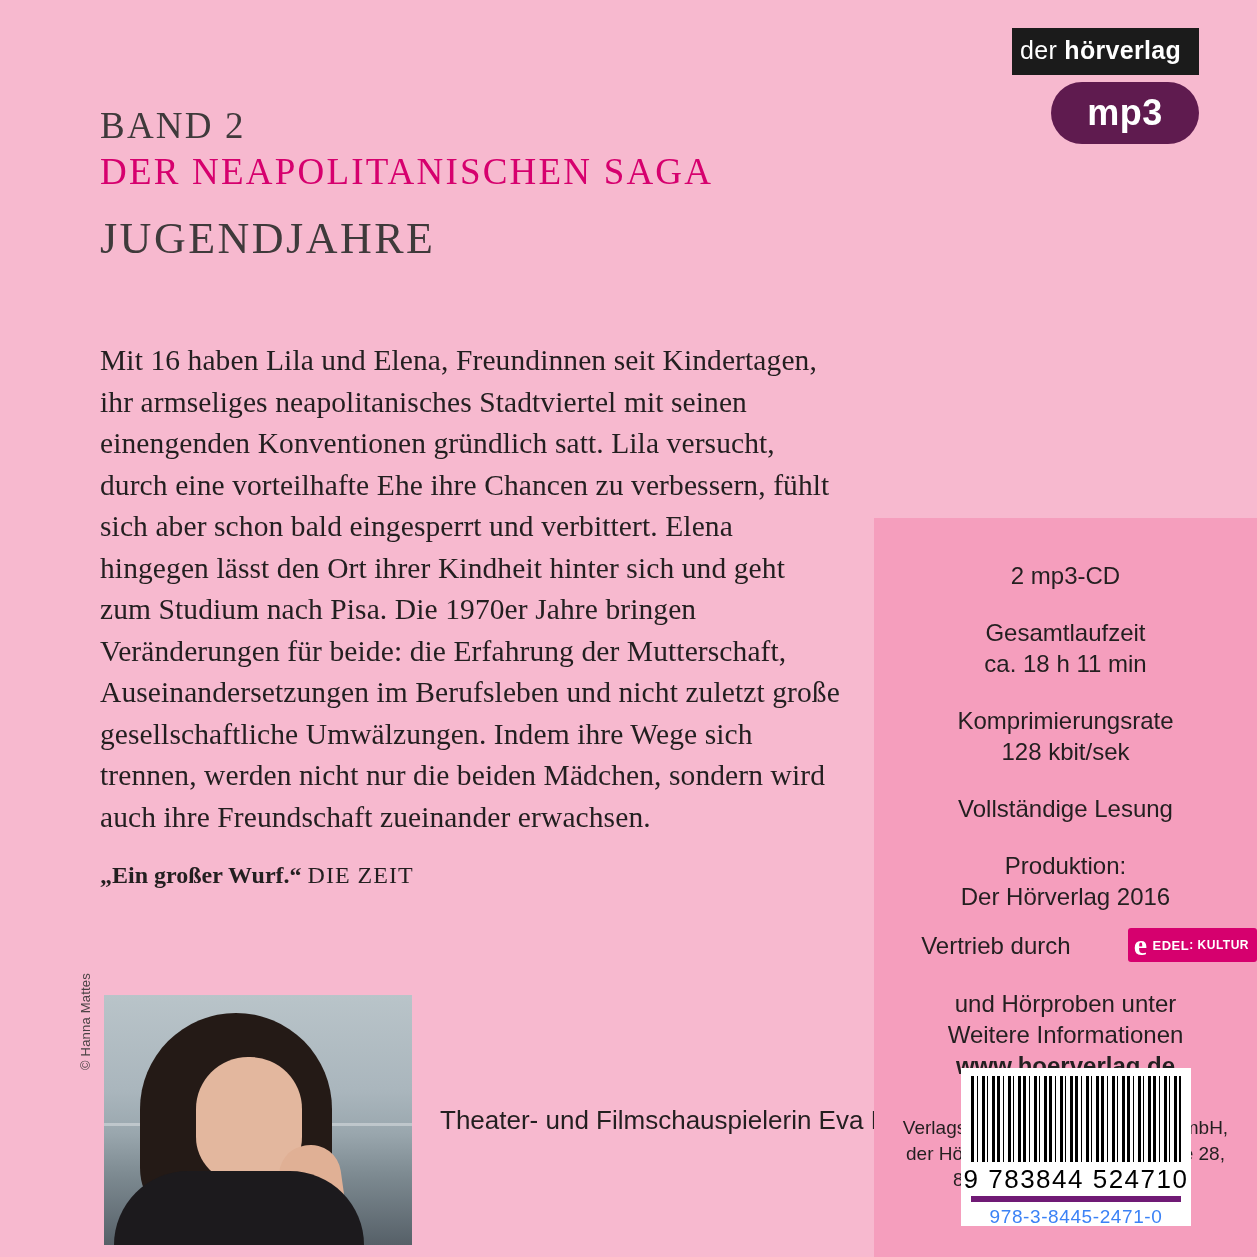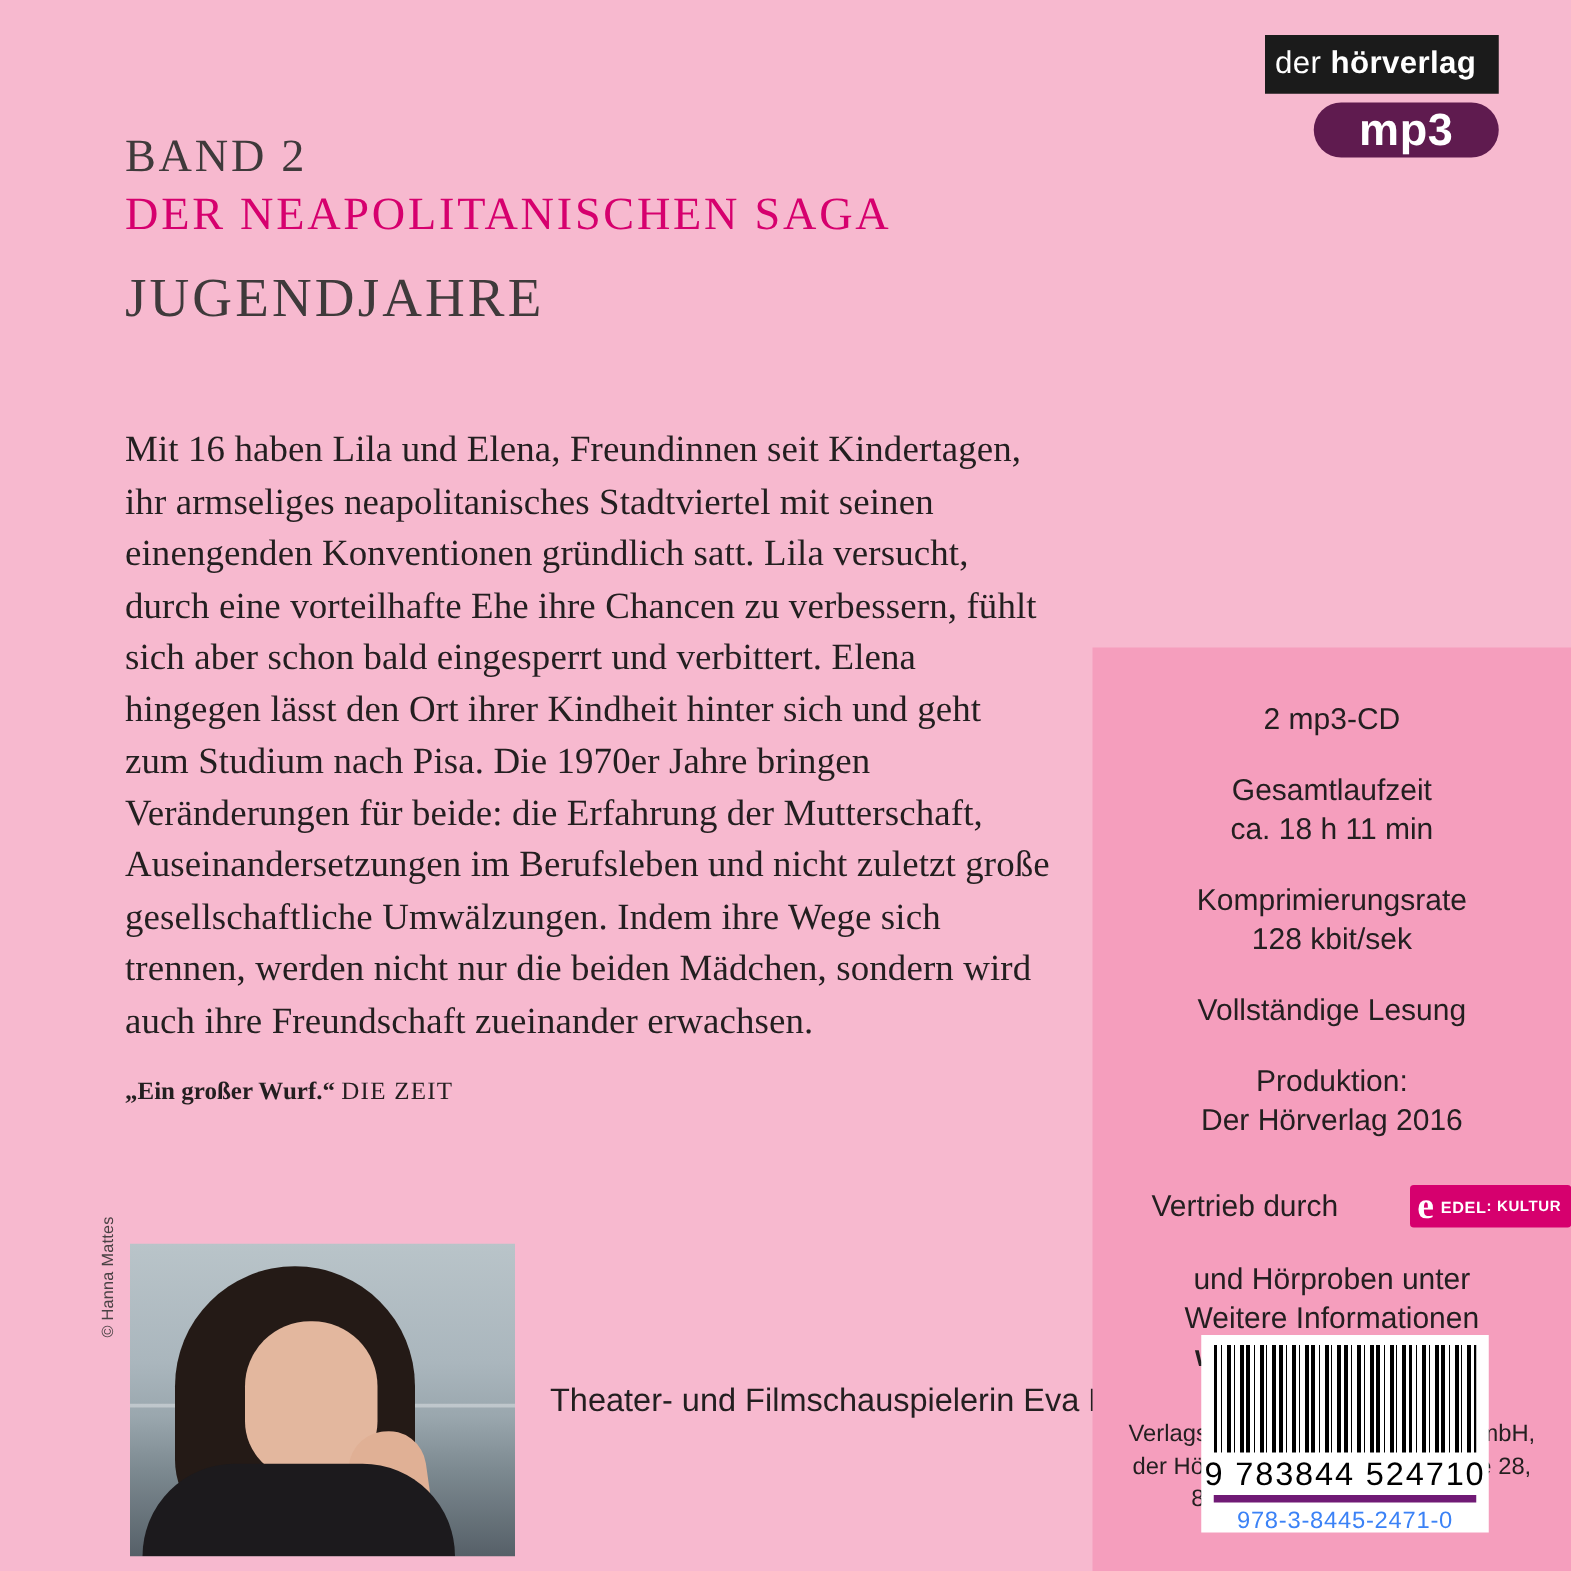--- a/index.html
+++ b/index.html
@@ -31,21 +31,21 @@
   }
   .publisher-logo .thin { font-weight: 400; }
   .publisher-logo .bold { font-weight: 700; }
 
   
   .mp3-badge {
     position: absolute;
     top: 82px;
     right: 58px;
     width: 148px;
-    height: 44px;
+    height: 62px;
     background: #5f1b4f;
     border-radius: 31px / 31px;
     color: #ffffff;
     display: flex;
     align-items: center;
     justify-content: center;
     font-size: 36px;
     font-weight: 700;
     letter-spacing: 0.5px;
   }
@@ -89,21 +89,21 @@
     font-size: 29.5px;
     line-height: 41.5px;
     color: #231f20;
     letter-spacing: 0.1px;
   }
   .quote {
     position: absolute;
     left: 100px;
     top: 862px;
     font-family: "Liberation Serif", serif;
-    font-size: 20px;
+    font-size: 24px;
     color: #231f20;
   }
   .quote b { font-weight: 700; }
   .quote .src { letter-spacing: 1px; }
 
   
   .photo-wrap {
     position: absolute;
     left: 104px;
     top: 995px;
@@ -203,21 +203,21 @@
     line-height: 31px;
   }
   .ip-block { margin-top: 26px; }
   .ip-first { margin-top: 42px; }
 
   .vertrieb-row {
     display: flex;
     align-items: center;
     justify-content: center;
     gap: 10px;
-    margin-top: 36px;
+    margin-top: 16px;
   }
   .edel-logo {
     display: inline-flex;
     align-items: center;
     background: #d6006e;
     color: #ffffff;
     height: 34px;
     padding: 0 8px 0 6px;
     border-radius: 3px;
     font-size: 13px;

